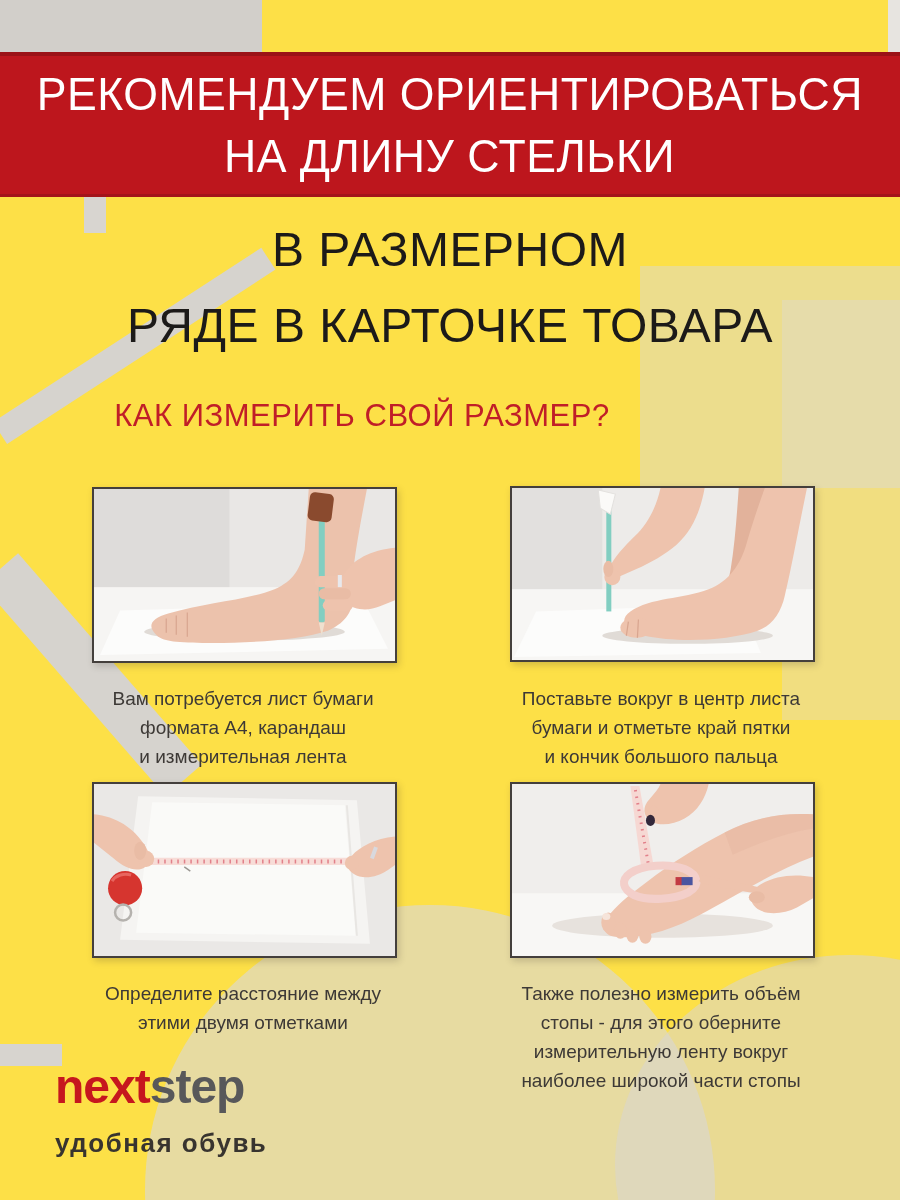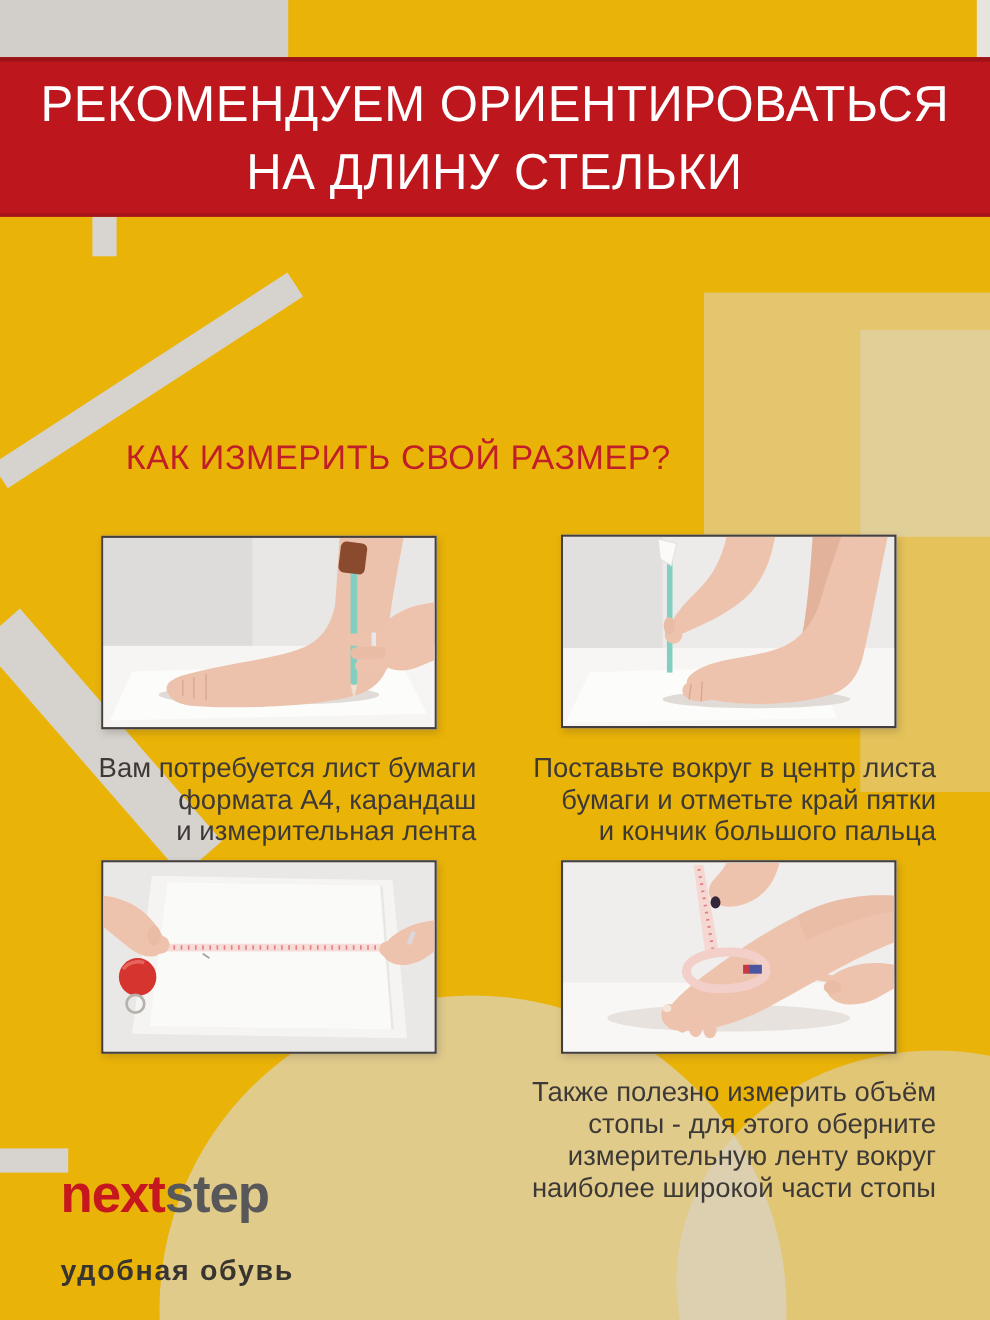--- a/index.html
+++ b/index.html
@@ -1,18 +1,18 @@
 <!DOCTYPE html>
 <html><head>
 <meta charset="utf-8">
 <style>
   html,body{margin:0;padding:0;background:#cfccc8;}
   .poster{
     position:relative;width:900px;height:1200px;margin:0 auto;
-    background:#eab308;overflow:hidden;
+    background:#fde047;overflow:hidden;
     font-family:"Liberation Sans",sans-serif;
   }
   .deco{position:absolute;inset:0;width:900px;height:1200px;}
 
   .banner{
     position:absolute;left:0;top:52px;width:900px;height:145px;
     background:#bd161d;
     border-top:4px solid #9b1217;border-bottom:3px solid #a3141a;
     box-sizing:border-box;
     display:flex;flex-direction:column;justify-content:center;align-items:center;
@@ -40,35 +40,35 @@
     border:2px solid #443f3c;box-shadow:2px 3px 7px rgba(60,50,45,.22);
     background:#eceae8;
   }
   .photo svg{display:block;width:100%;height:100%;}
   #photo-1{left:92px;top:487px;}
   #photo-2{left:510px;top:486px;}
   #photo-3{left:92px;top:782px;}
   #photo-4{left:510px;top:782px;}
 
   .caption{
-    position:absolute;width:380px;text-align:right;
-    font-size:25px;line-height:29px;color:#3d3936;
+    position:absolute;width:380px;text-align:center;
+    font-size:19px;line-height:29px;color:#3d3936;
     white-space:pre-line;
   }
   #caption-1{left:53px;top:684px;}
   #caption-2{left:471px;top:684px;}
   #caption-3{left:53px;top:979px;}
   #caption-4{left:471px;top:979px;}
 
   .logo{position:absolute;left:55px;top:1056px;}
   .logo-word{font-size:48px;font-weight:bold;letter-spacing:-1px;line-height:62px;}
   .logo-next{color:#c6171e;}
   .logo-step{color:#58585a;}
   .logo-tagline{
-    margin-top:22px;font-size:26px;font-weight:bold;color:#38342f;
+    margin-top:10px;font-size:26px;font-weight:bold;color:#38342f;
     letter-spacing:1.5px;
   }
 </style>
 </head>
 <body>
 
 <div class="poster">
 
   <svg class="deco" viewBox="0 0 900 1200" aria-hidden="true">
     <rect x="0" y="0" width="262" height="52" fill="#d2cfca"></rect>
@@ -82,20 +82,22 @@
     <ellipse cx="850" cy="1165" rx="235" ry="210" fill="#d9d6d1" opacity="0.55"></ellipse>
     <rect x="0" y="1044" width="62" height="22" fill="#d7d4cf"></rect>
   </svg>
 
   <header class="banner">
     <div class="bline">РЕКОМЕНДУЕМ ОРИЕНТИРОВАТЬСЯ</div>
     <div class="bline">НА ДЛИНУ СТЕЛЬКИ</div>
   </header>
 
   <div class="headline">
+    <div class="hline">В РАЗМЕРНОМ</div>
+    <div class="hline">РЯДЕ В КАРТОЧКЕ ТОВАРА</div>
   </div>
 
   <div class="question">КАК ИЗМЕРИТЬ СВОЙ РАЗМЕР?</div>
 
   <div class="photo" id="photo-1">
     <svg viewBox="0 0 300 170" preserveAspectRatio="none">
       <rect width="300" height="170" fill="#e9e7e5"></rect>
       <rect width="135" height="170" fill="#dedcda"></rect>
       <rect y="97" width="300" height="73" fill="#f6f5f3"></rect>
       <polygon points="26,120 270,113 293,158 6,164" fill="#fcfcfb"></polygon>
@@ -181,20 +183,22 @@
       <ellipse cx="244" cy="112" rx="8" ry="6" fill="#e9bca5"></ellipse>
     </svg>
   </div>
 
   <div class="caption" id="caption-1">Вам потребуется лист бумаги
 формата А4, карандаш
 и измерительная лента</div>
   <div class="caption" id="caption-2">Поставьте вокруг в центр листа
 бумаги и отметьте край пятки
 и кончик большого пальца</div>
+  <div class="caption" id="caption-3">Определите расстояние между
+этими двумя отметками</div>
   <div class="caption" id="caption-4">Также полезно измерить объём
 стопы - для этого оберните
 измерительную ленту вокруг
 наиболее широкой части стопы</div>
 
   <footer class="logo">
     <div class="logo-word">
       <span class="logo-next">next</span><span class="logo-step">step</span>
     </div>
     <div class="logo-tagline">удобная обувь</div>

